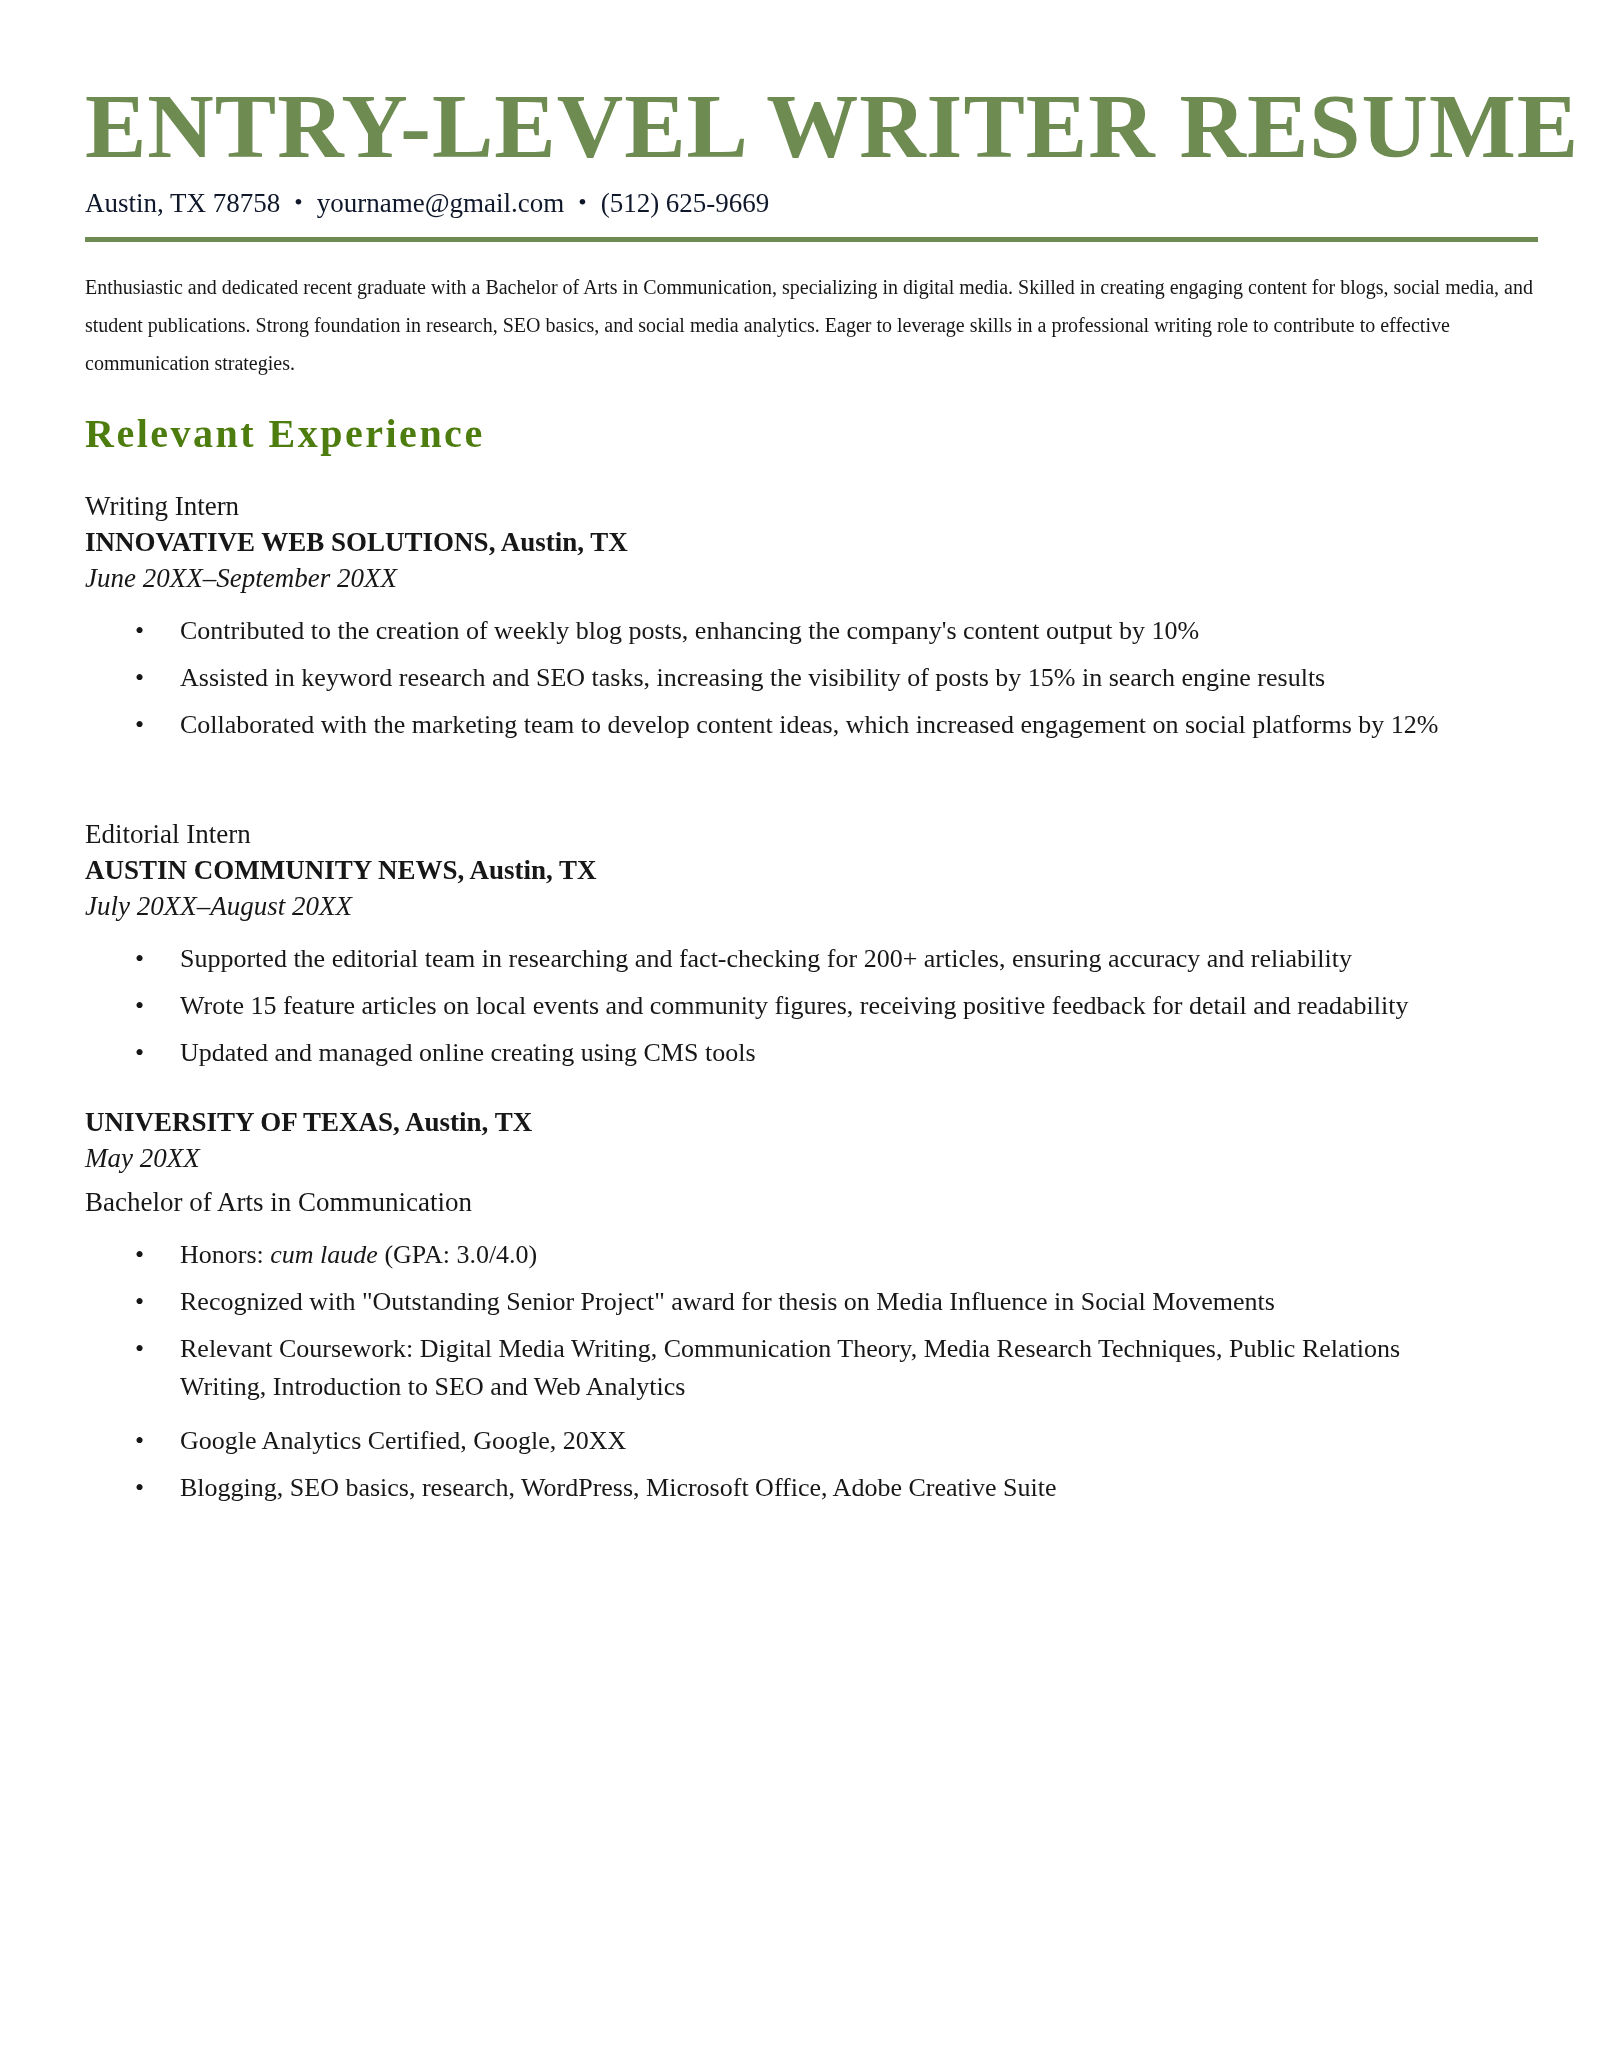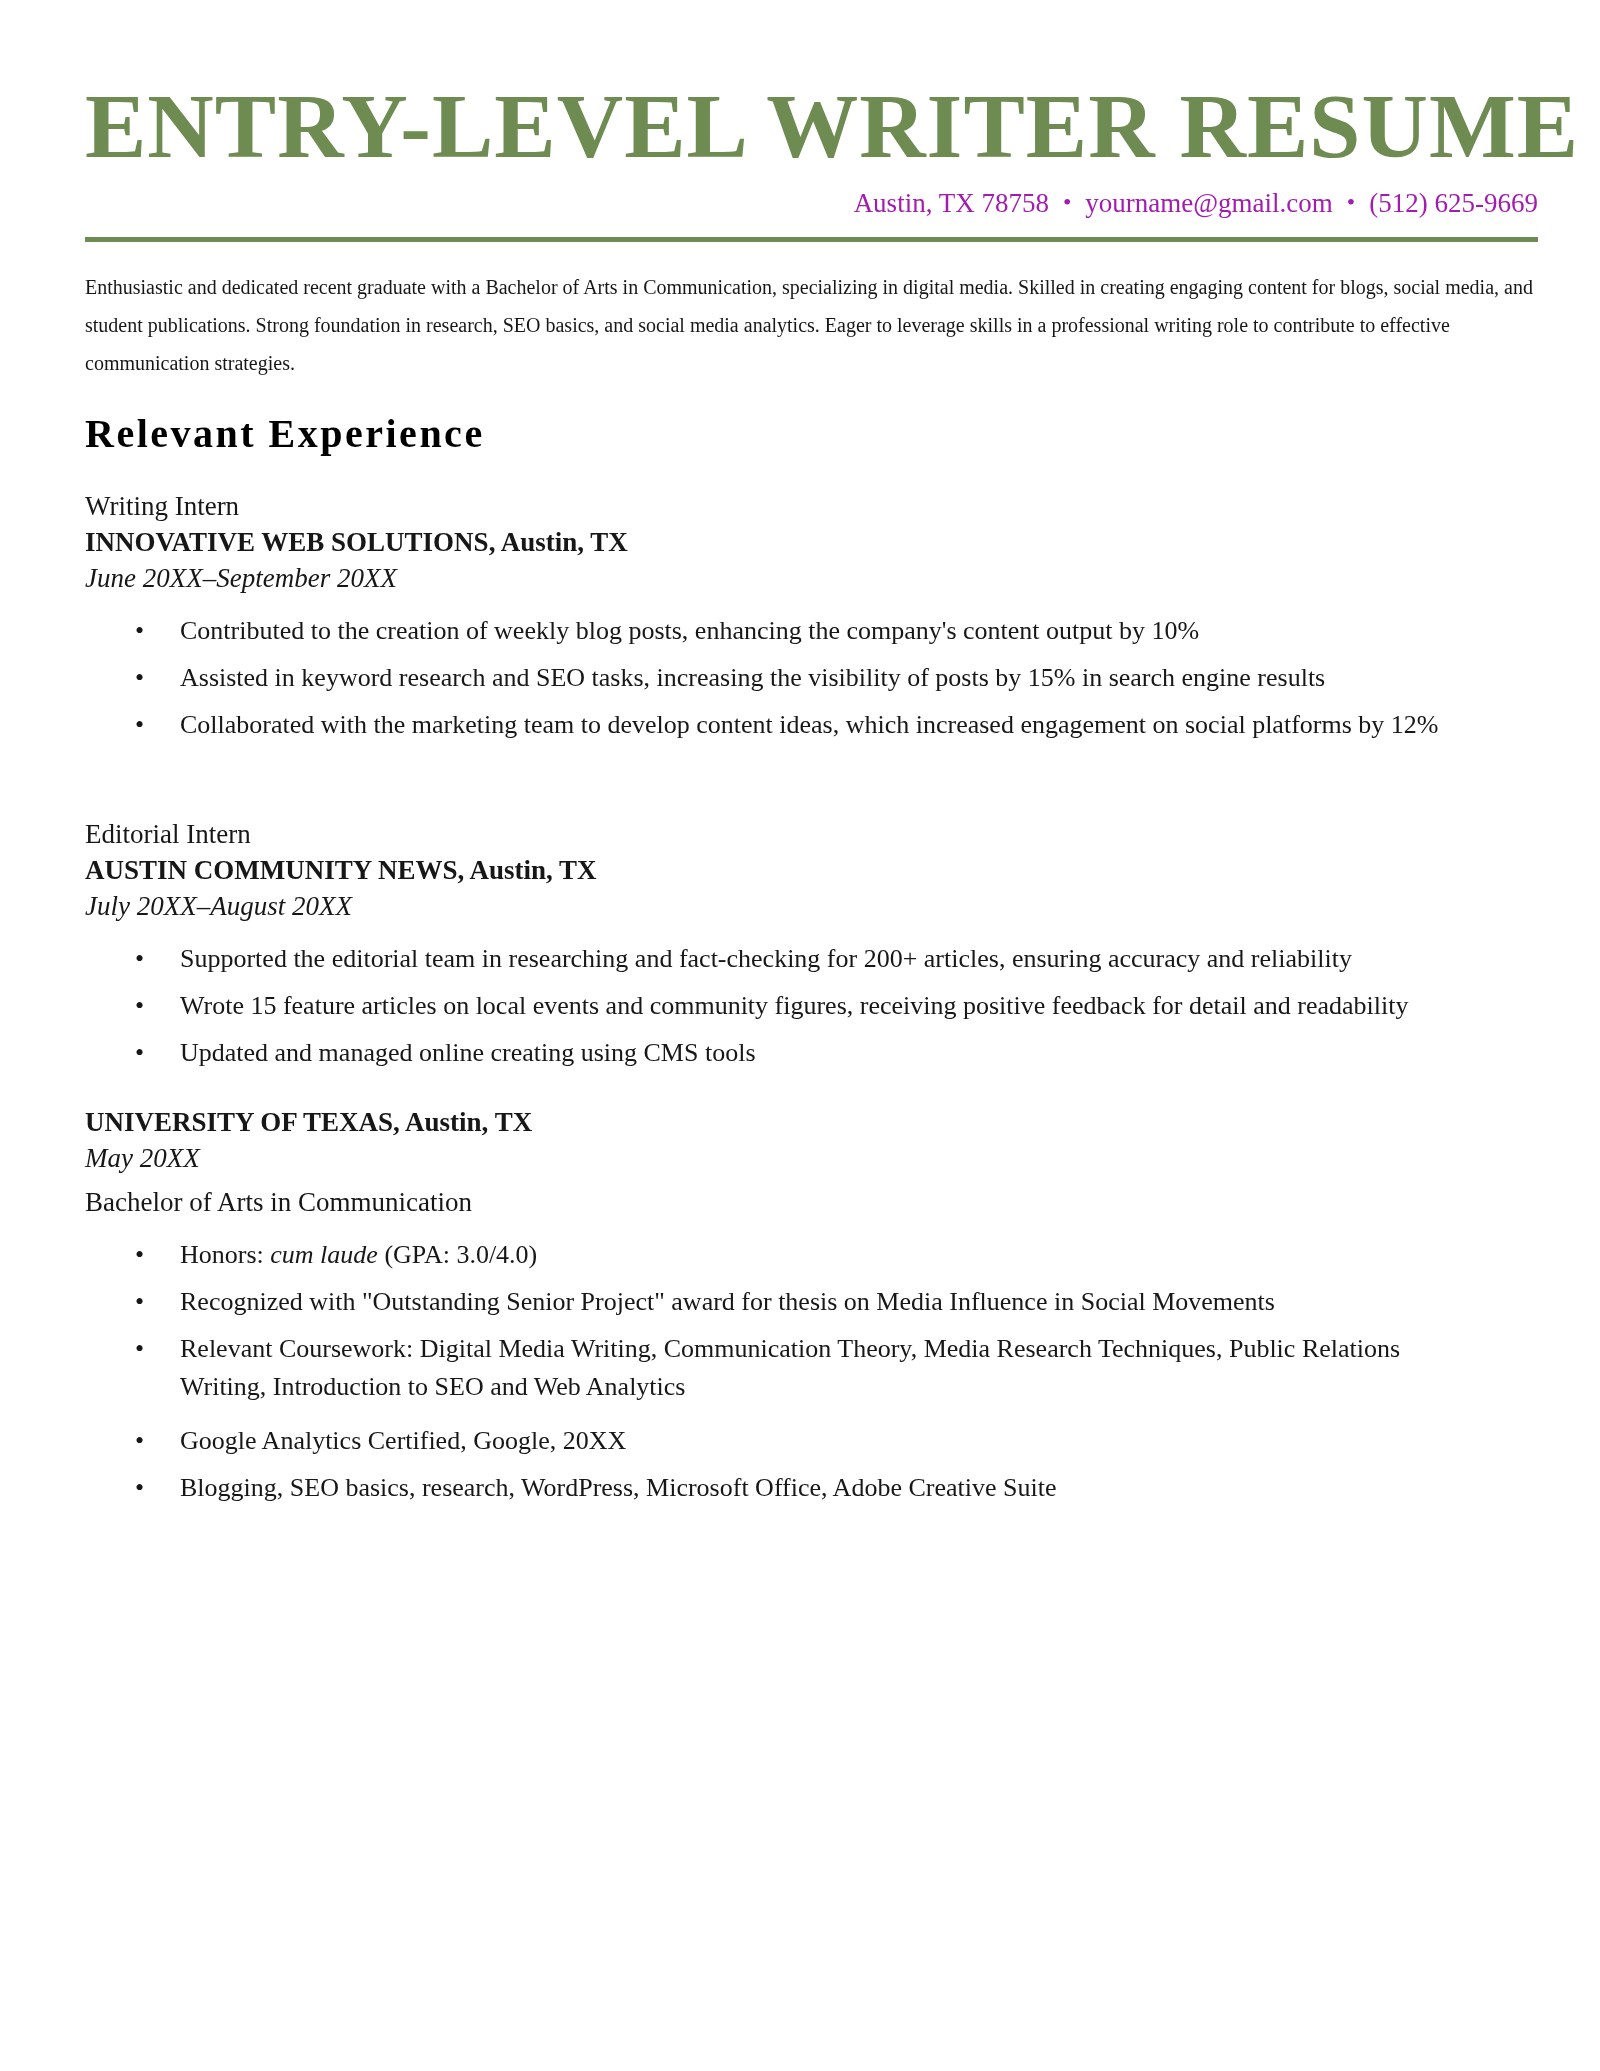--- a/index.html
+++ b/index.html
@@ -22,22 +22,21 @@
     line-height: 1;
     font-weight: bold;
     letter-spacing: 1px;
     color: #6E8B52;
     white-space: nowrap;
   }
   .contact-line {
     margin-top: 14px;
     font-size: 27px;
     line-height: 34px;
-    color: #a21caf;
-    text-align: right;
+    color: #0f172a;
   }
   .contact-sep {
     display: inline-block;
     margin: 0 14px;
     font-size: 24px;
     position: relative;
     top: -2px;
   }
   .divider-rule {
     margin-top: 16px;
@@ -48,21 +47,21 @@
   .summary {
     margin-top: 26px;
     font-size: 20px;
     line-height: 38px;
   }
   .section-heading {
     font-size: 40px;
     line-height: 48px;
     font-weight: bold;
     letter-spacing: 2.5px;
-    color: #000000;
+    color: #4d7c0f;
   }
   .heading-experience { margin-top: 28px; }
   .heading-education  { margin-top: 55px; }
   .heading-skills     { margin-top: 40px; }
   .job { margin-top: 30px; }
   .job.job-second { margin-top: 72px; }
   .job-title-line   { font-size: 27px; line-height: 36px; }
   .job-company-line { font-size: 27px; line-height: 36px; font-weight: bold; }
   .job-dates-line   { font-size: 27px; line-height: 36px; font-style: italic; }
   ul.bullets {

